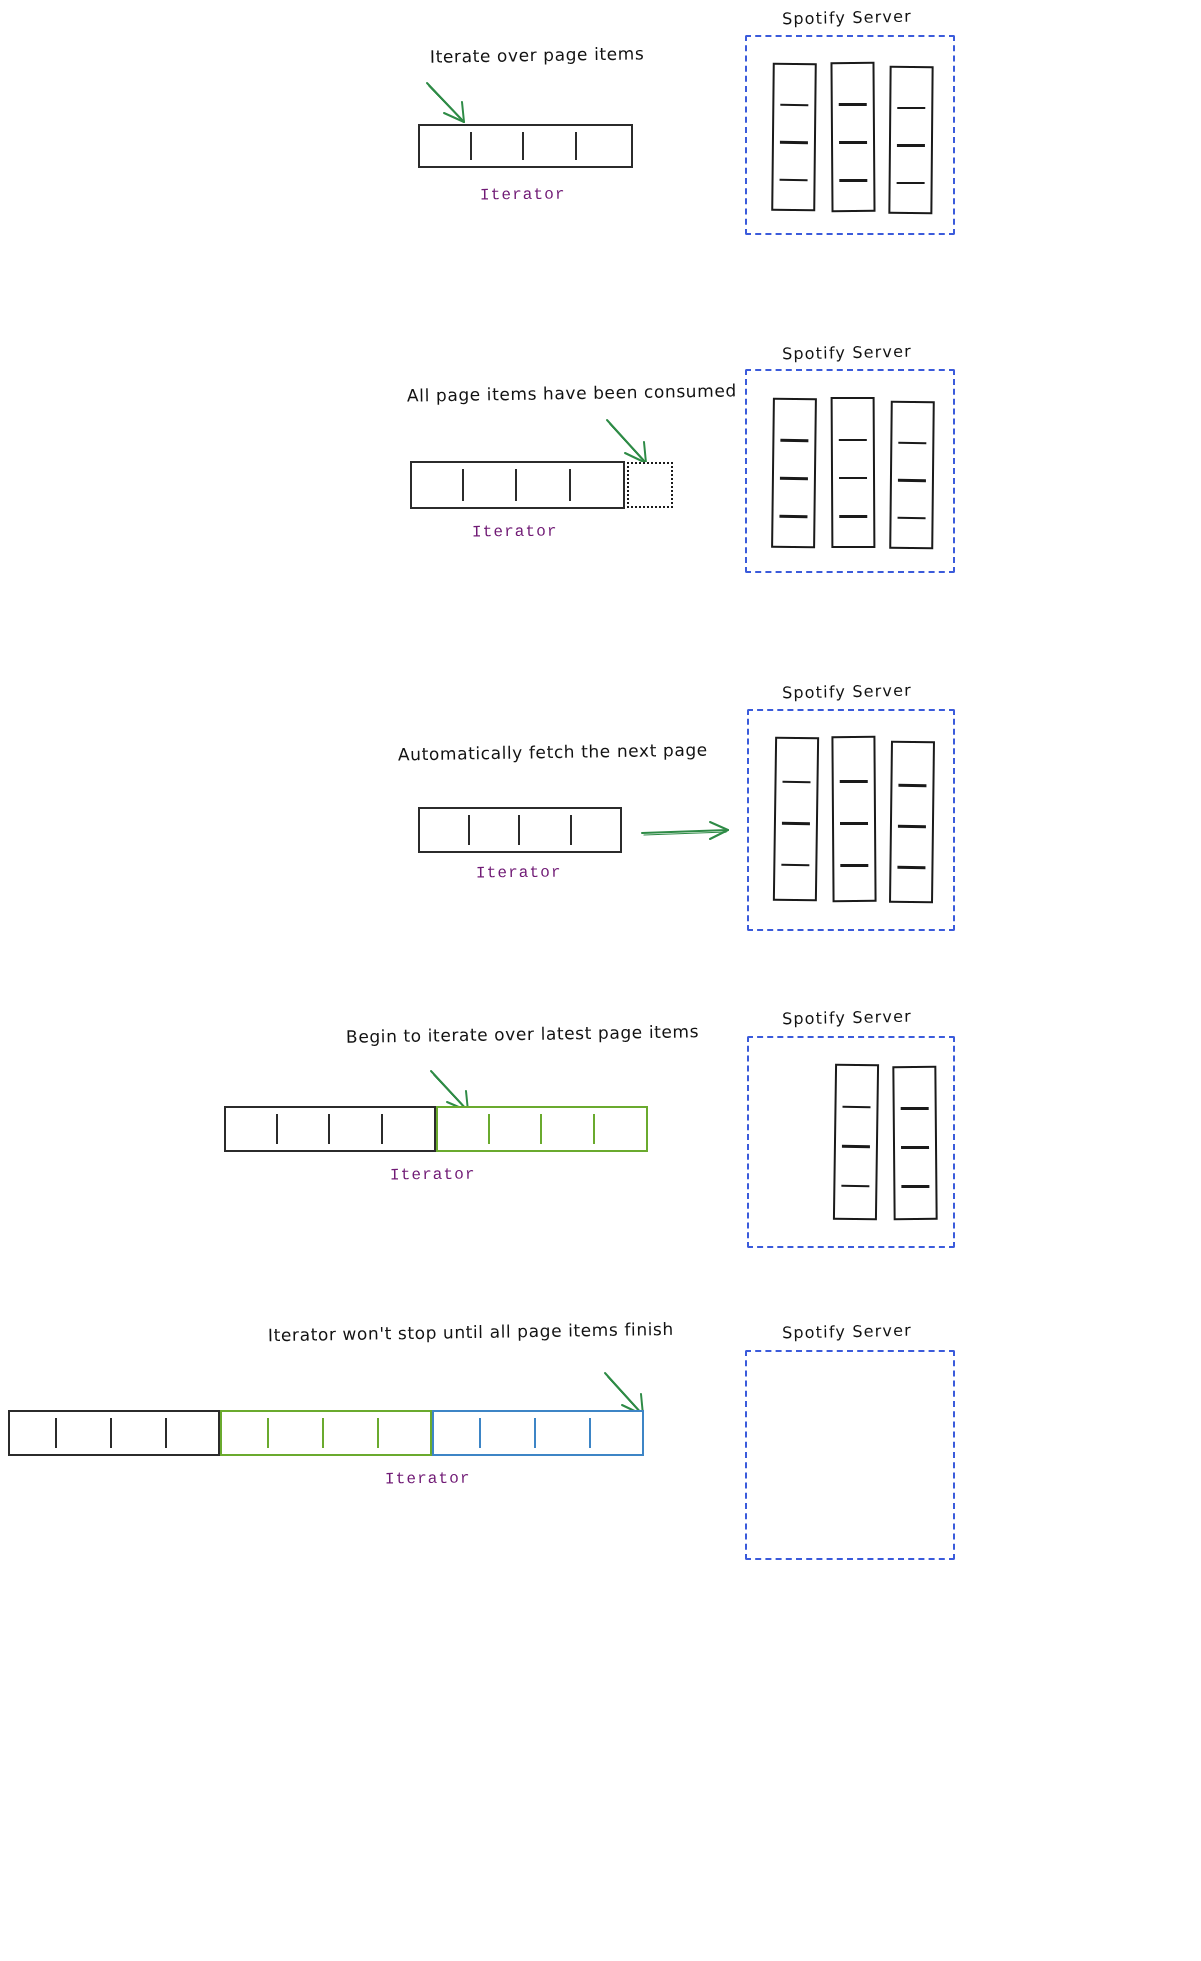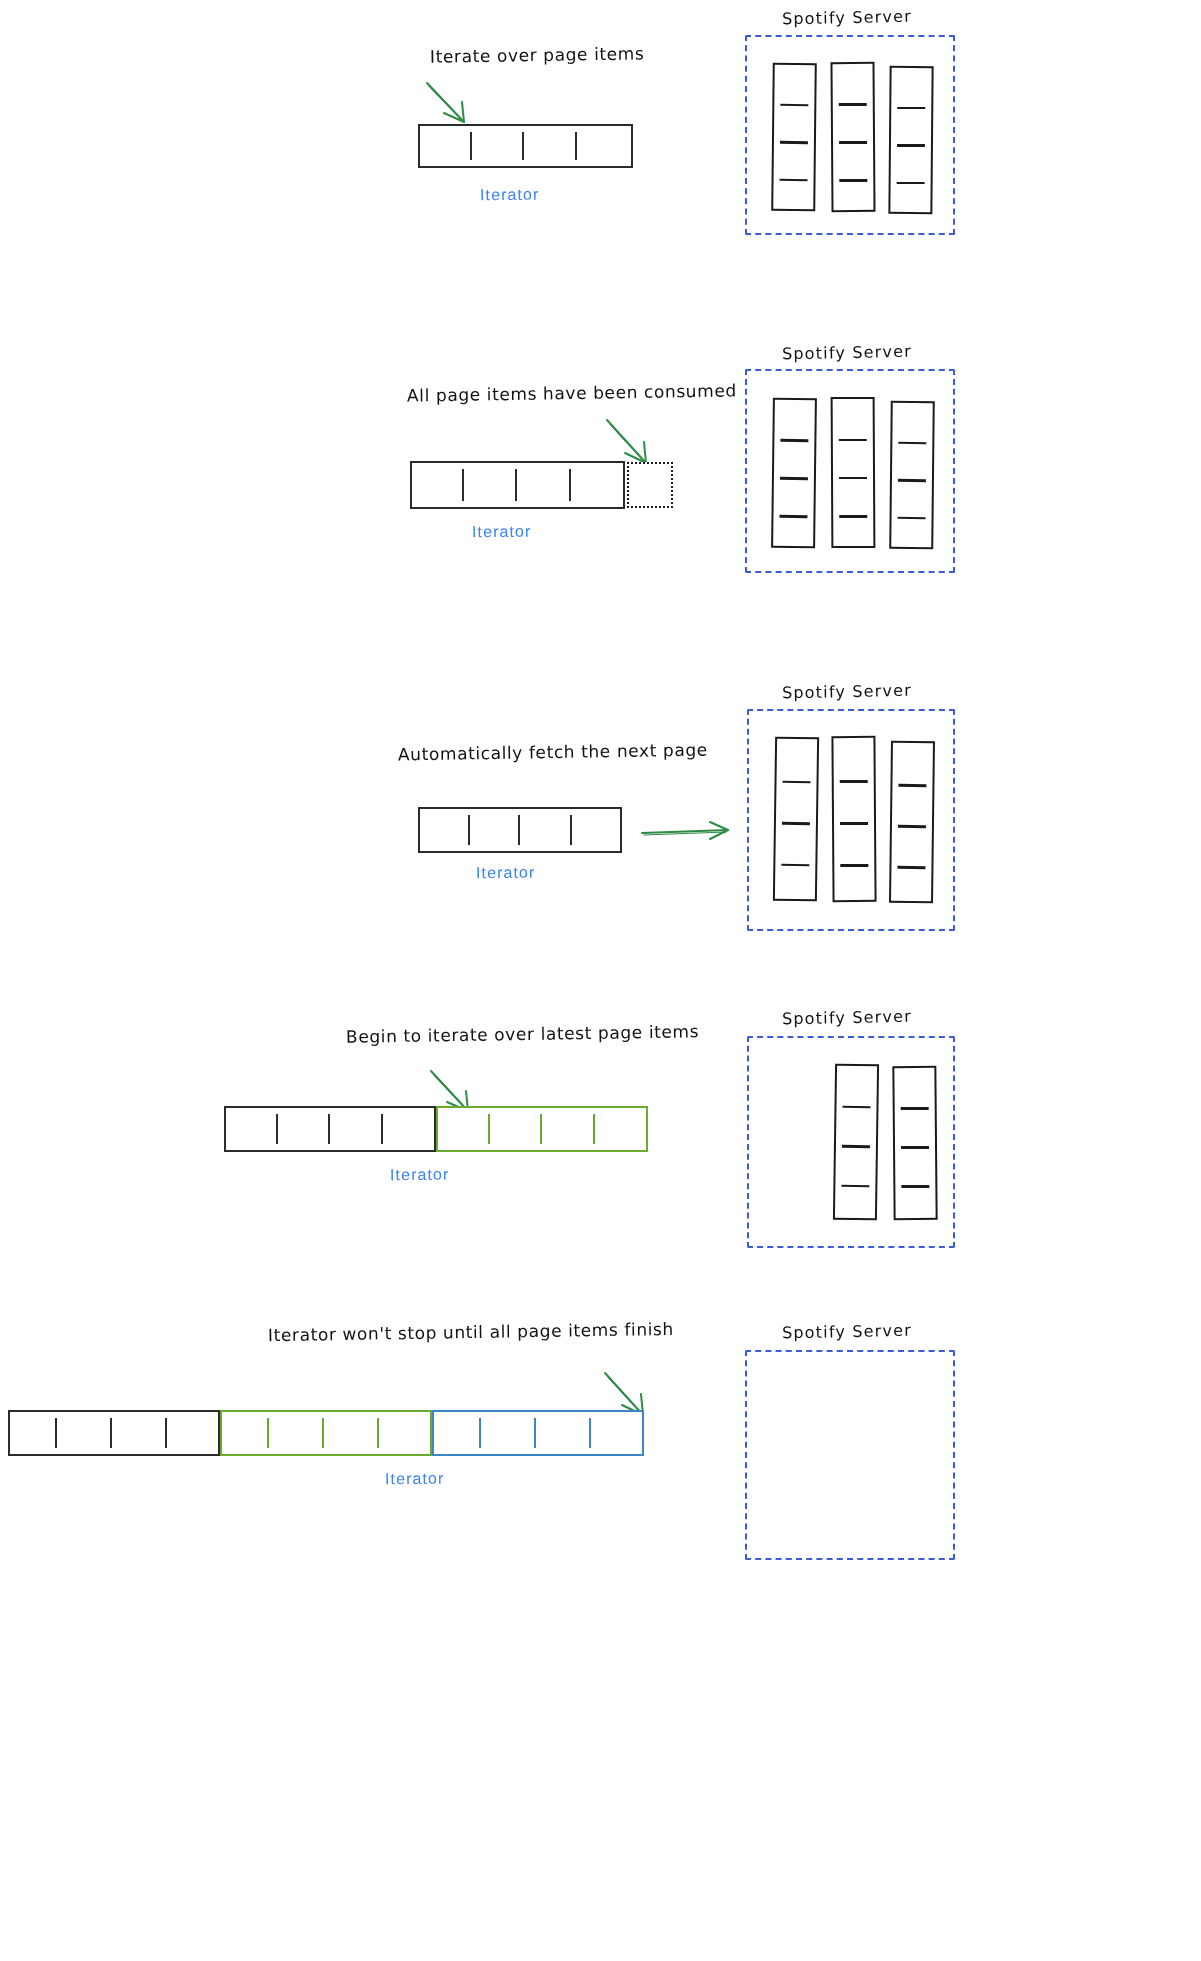--- a/index.html
+++ b/index.html
@@ -24,23 +24,23 @@
     font-family: "DejaVu Sans", sans-serif;
     font-size: 17px;
     font-weight: 500;
     color: #121212;
     letter-spacing: 0.6px;
     white-space: nowrap;
     transform: rotate(-0.9deg);
   }
   .iterator-label {
     position: absolute;
-    font-family: Liberation Sans, sans-serif;
+    font-family: Liberation Mono, monospace;
     font-size: 16px;
-    color: #3b82f6;
+    color: #701a75;
     letter-spacing: 1.1px;
     white-space: nowrap;
     transform: rotate(-0.6deg);
   }
   .server-label {
     position: absolute;
     font-family: "DejaVu Sans", sans-serif;
     font-size: 16px;
     color: #121212;
     letter-spacing: 1.2px;

